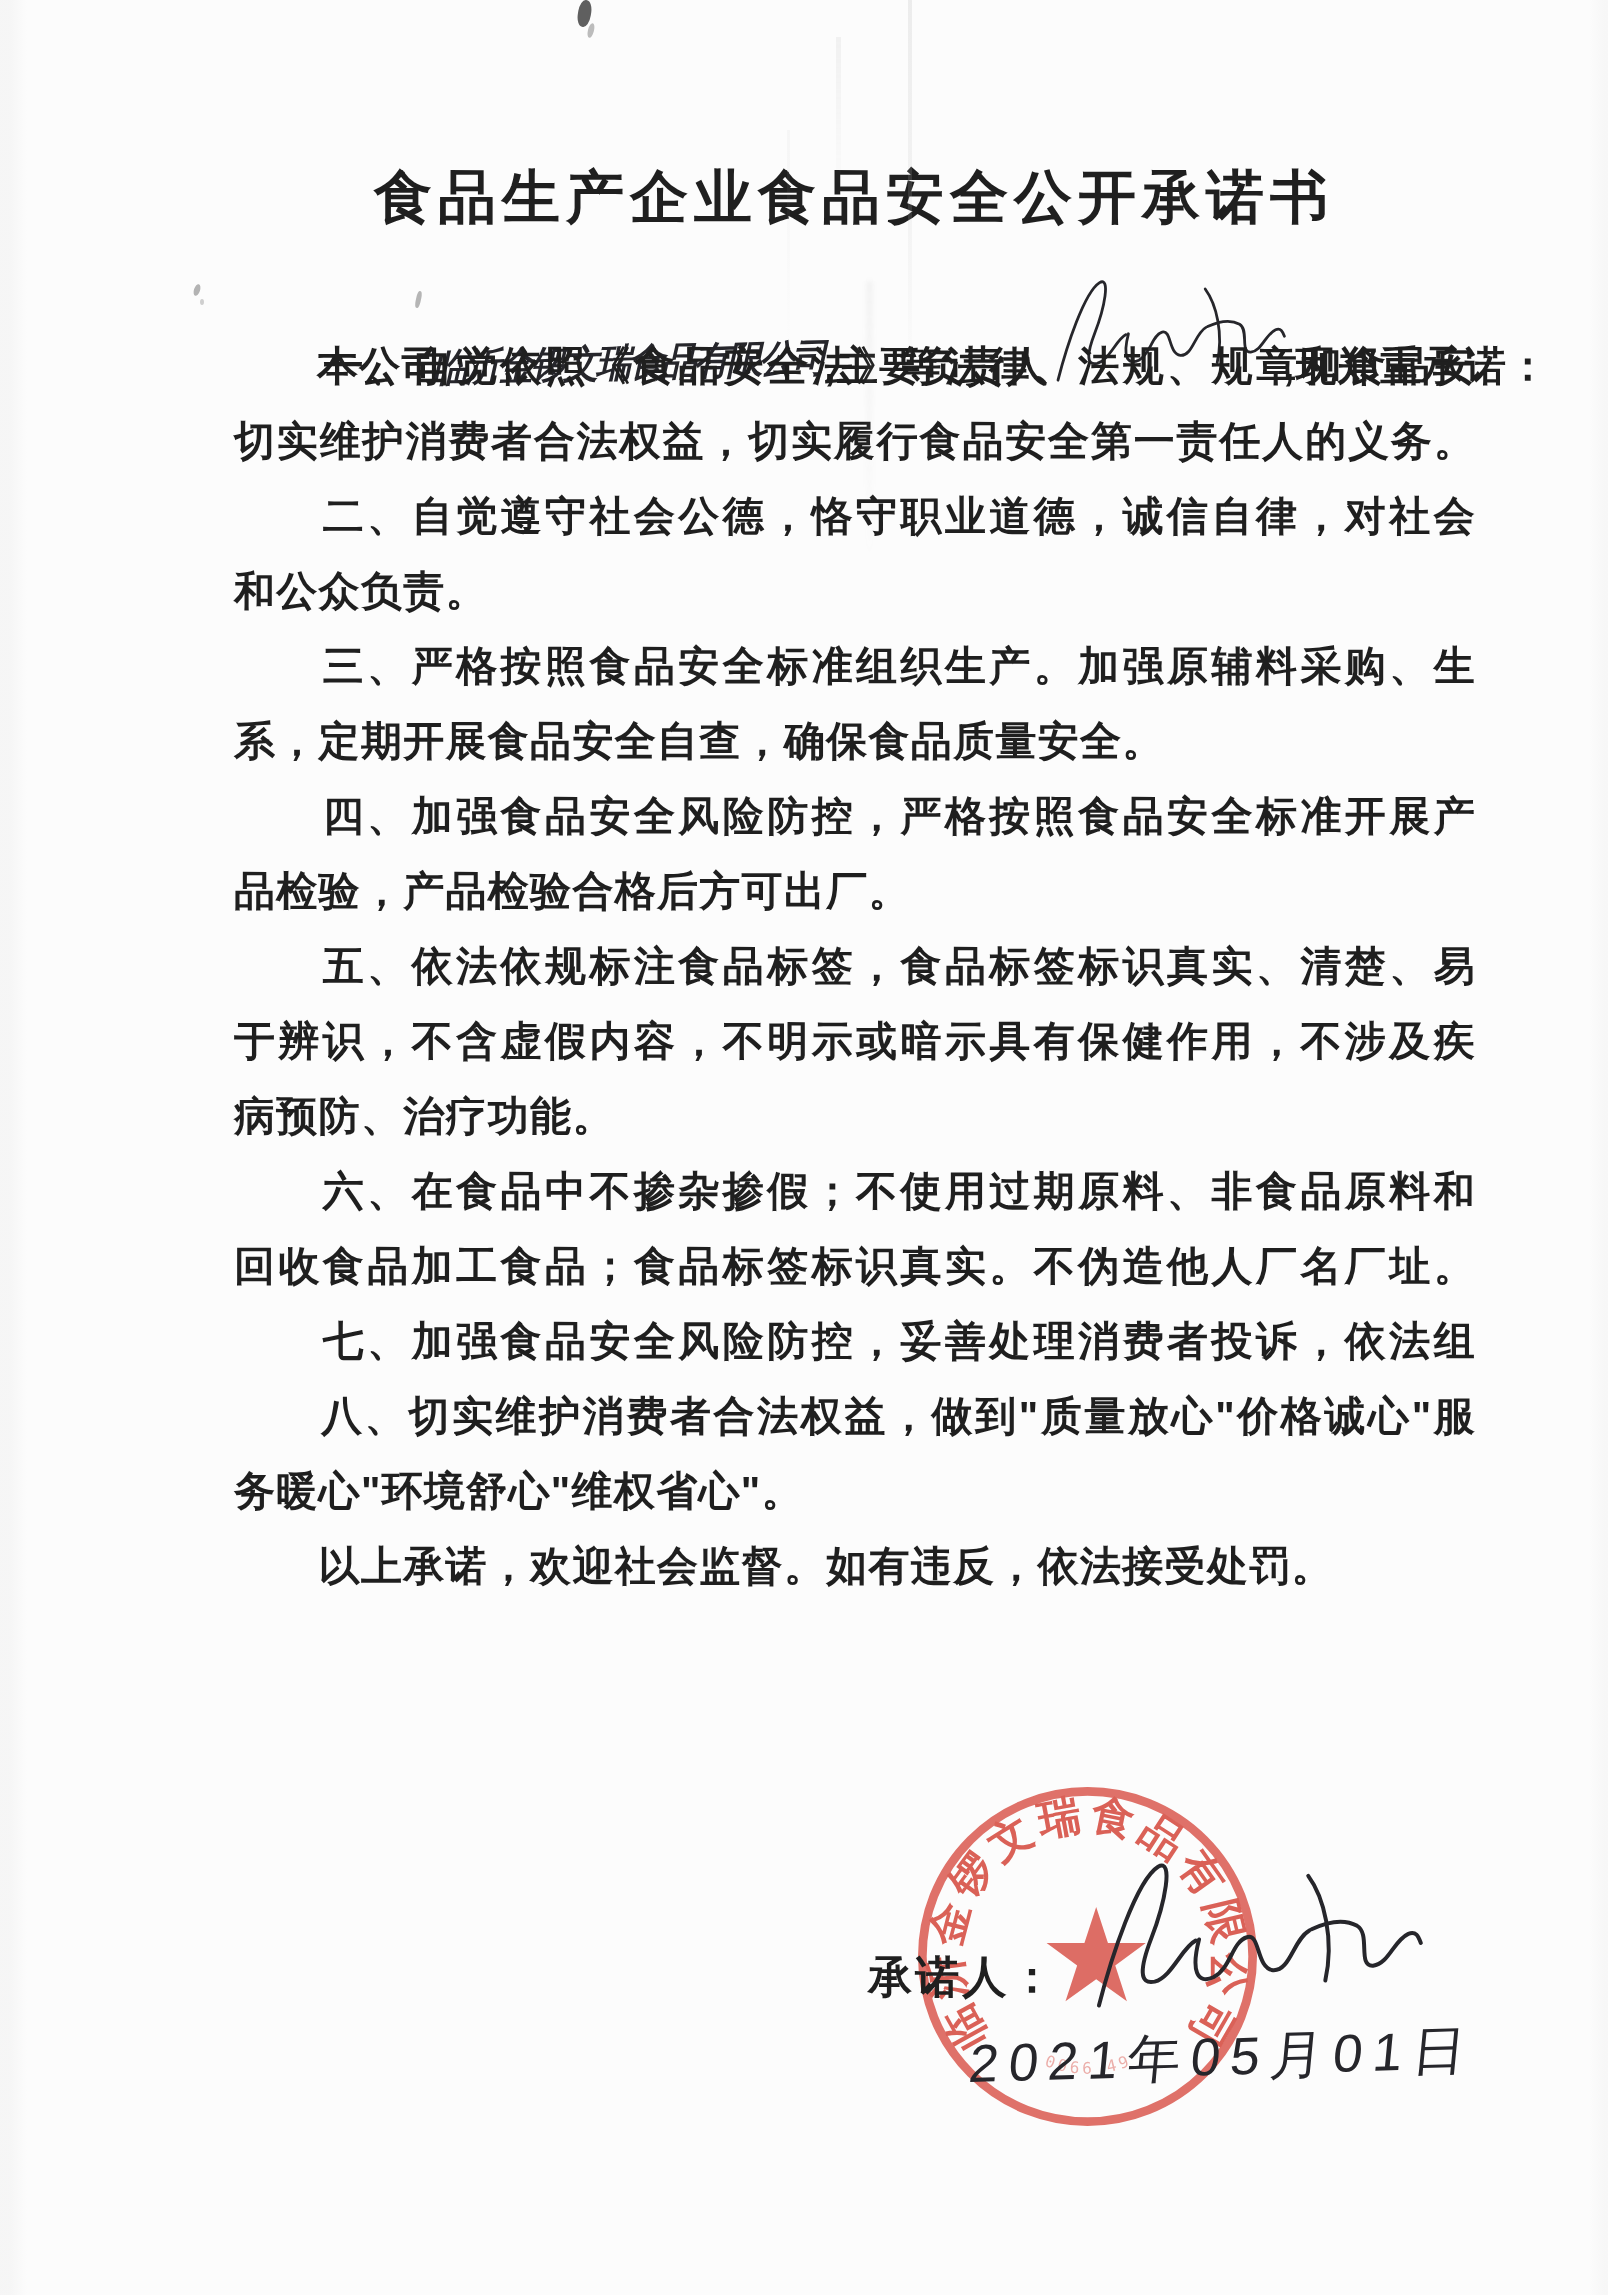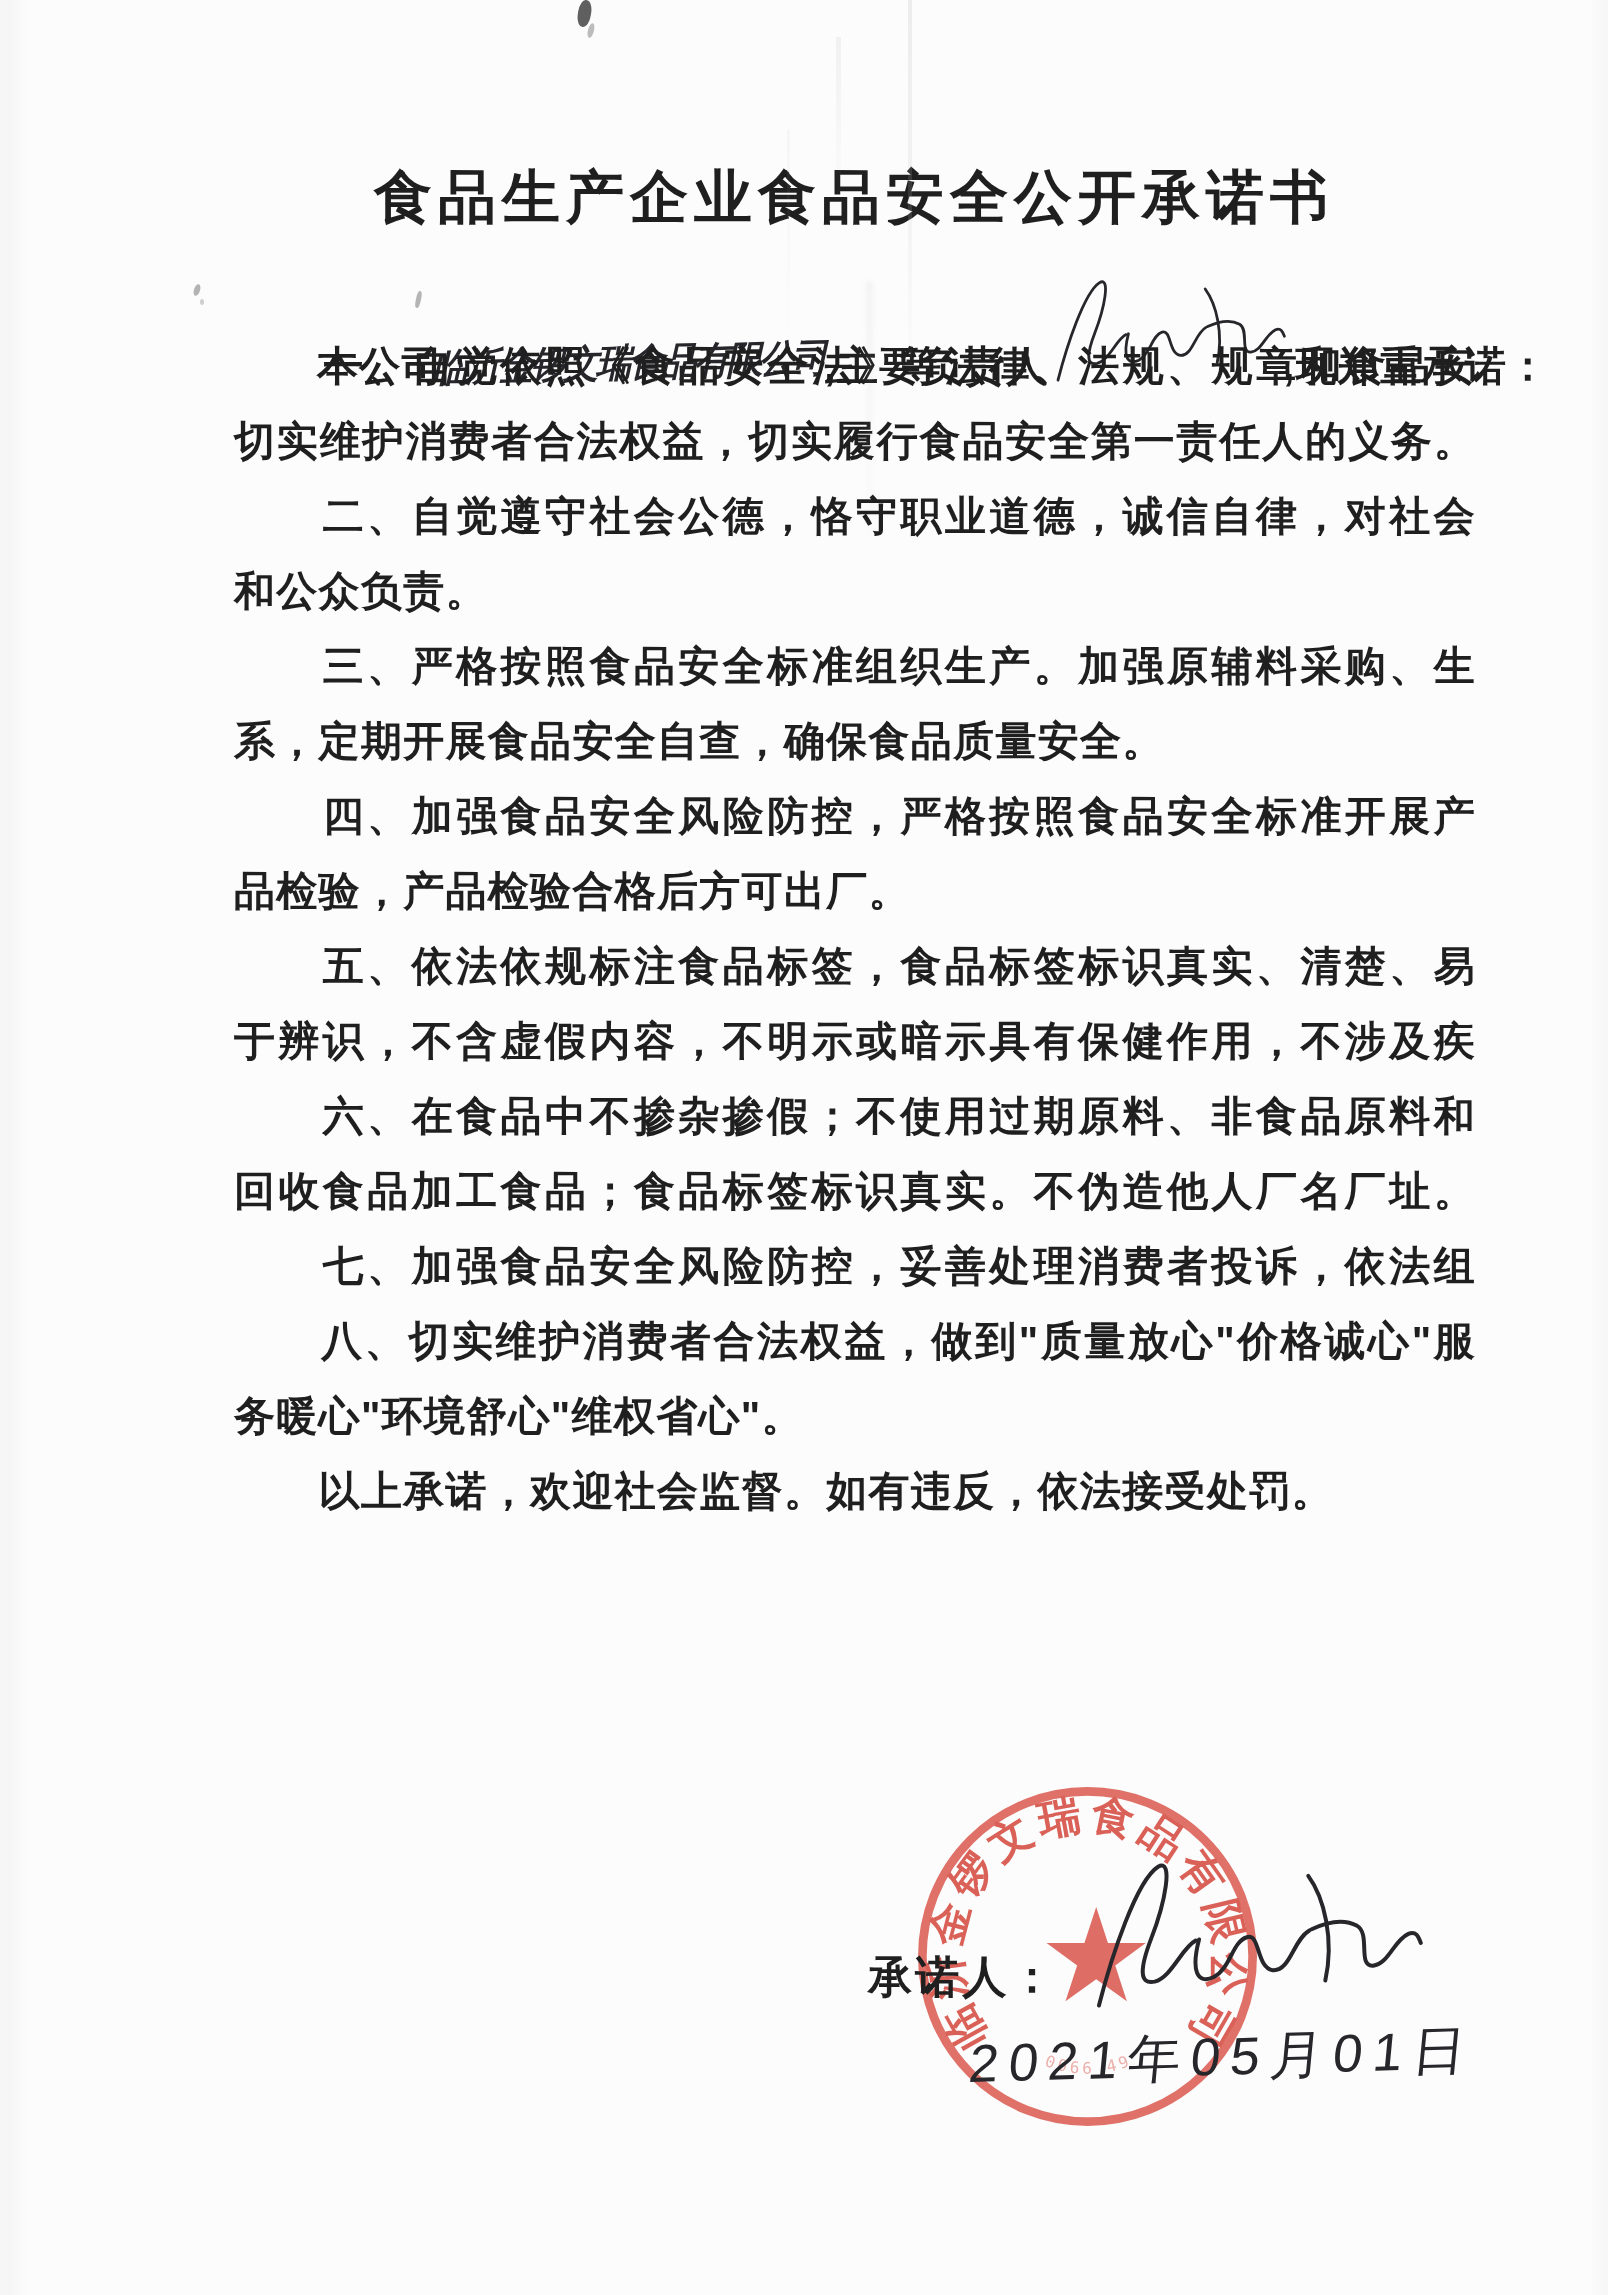--- a/index.html
+++ b/index.html
@@ -108,20 +108,21 @@
     <div class="line jf">　　一、自觉依照《食品安全法》等法律、法规、规章和食品安</div>
     <div class="line jf">切实维护消费者合法权益，切实履行食品安全第一责任人的义务。</div>
     <div class="line jf">　　二、自觉遵守社会公德，恪守职业道德，诚信自律，对社会</div>
     <div class="line">和公众负责。</div>
     <div class="line jf">　　三、严格按照食品安全标准组织生产。加强原辅料采购、生</div>
     <div class="line">系，定期开展食品安全自查，确保食品质量安全。</div>
     <div class="line jf">　　四、加强食品安全风险防控，严格按照食品安全标准开展产</div>
     <div class="line">品检验，产品检验合格后方可出厂。</div>
     <div class="line jf">　　五、依法依规标注食品标签，食品标签标识真实、清楚、易</div>
     <div class="line jf">于辨识，不含虚假内容，不明示或暗示具有保健作用，不涉及疾</div>
+    <div class="line">病预防、治疗功能。</div>
     <div class="line jf">　　六、在食品中不掺杂掺假；不使用过期原料、非食品原料和</div>
     <div class="line jf">回收食品加工食品；食品标签标识真实。不伪造他人厂名厂址。</div>
     <div class="line jf">　　七、加强食品安全风险防控，妥善处理消费者投诉，依法组</div>
     <div class="line jf">　　八、切实维护消费者合法权益，做到"质量放心"价格诚心"服</div>
     <div class="line">务暖心"环境舒心"维权省心"。</div>
     <div class="line">　　以上承诺，欢迎社会监督。如有违反，依法接受处罚。</div>
   </div>
 
   <svg class="stamp" viewBox="0 0 516 516">
     <circle cx="258" cy="258" r="247" fill="none" stroke="#d8544a" stroke-width="13" opacity="0.9"></circle>

